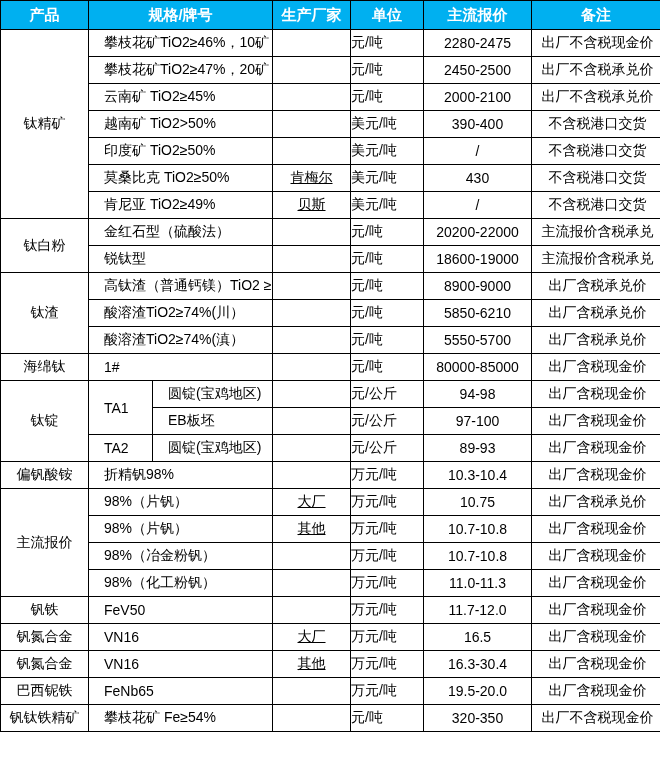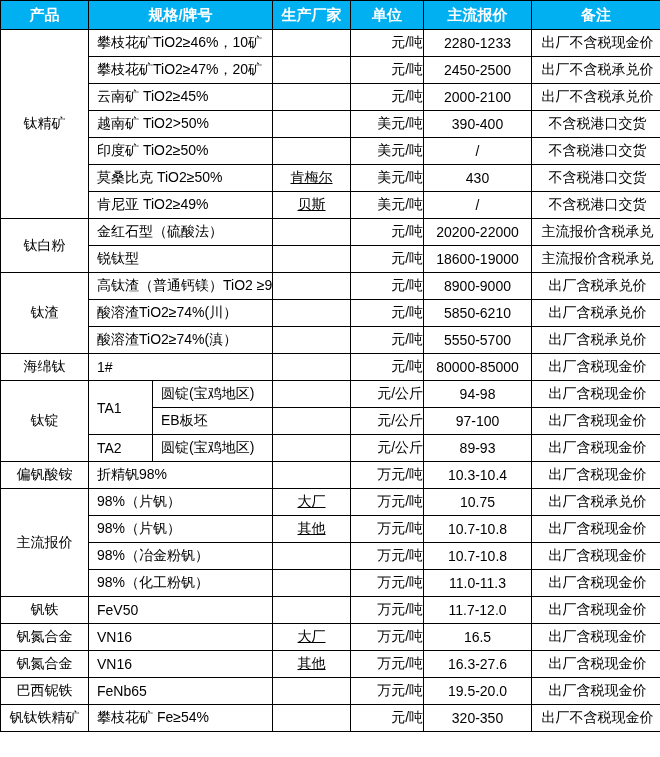--- a/index.html
+++ b/index.html
@@ -38,23 +38,23 @@
     text-align: center;
   }
   .price-table td {
     height: 27px;
     font-size: 14px;
     color: var(--body-fg);
     background: var(--body-bg);
     vertical-align: middle;
   }
   td.product { text-align: center; margin-left: 17px; }
-  td.spec    { text-align: left; padding-left: 8px; }
+  td.spec    { text-align: left; padding-left: 15px; }
   td.maker   { text-align: center; text-decoration: underline; }
-  td.unit    { text-align: right; }
+  td.unit    { text-align: left; }
   td.price   { text-align: center; }
   td.note    { text-align: center; padding-left: 3px; }
   td.small   { font-size: 14px; text-align: center; }
 </style>
 </head>
 <body>
 
 <div class="sheet">
   <table class="price-table">
     <colgroup>
@@ -75,21 +75,21 @@
         <th>主流报价</th>
         <th>备注</th>
       </tr>
     </thead>
     <tbody id="table-body">
         <tr>
           <td class="product" rowspan="7">钛精矿</td>
           <td class="spec" colspan="2">攀枝花矿TiO2≥46%，10矿</td>
           <td class="maker"></td>
           <td class="unit">元/吨</td>
-          <td class="price">2280-1233</td>
+          <td class="price">2280-2475</td>
           <td class="note">出厂不含税现金价</td>
         </tr>
         <tr>
           <td class="spec" colspan="2">攀枝花矿TiO2≥47%，20矿</td>
           <td class="maker"></td>
           <td class="unit">元/吨</td>
           <td class="price">2450-2500</td>
           <td class="note">出厂不含税承兑价</td>
         </tr>
         <tr>
@@ -247,21 +247,21 @@
           <td class="maker">大厂</td>
           <td class="unit">万元/吨</td>
           <td class="price">16.5</td>
           <td class="note">出厂含税现金价</td>
         </tr>
         <tr>
           <td class="product">钒氮合金</td>
           <td class="spec" colspan="2">VN16</td>
           <td class="maker">其他</td>
           <td class="unit">万元/吨</td>
-          <td class="price">16.3-27.6</td>
+          <td class="price">16.3-30.4</td>
           <td class="note">出厂含税现金价</td>
         </tr>
         <tr>
           <td class="product">巴西铌铁</td>
           <td class="spec" colspan="2">FeNb65</td>
           <td class="maker"></td>
           <td class="unit">万元/吨</td>
           <td class="price">19.5-20.0</td>
           <td class="note">出厂含税现金价</td>
         </tr>

